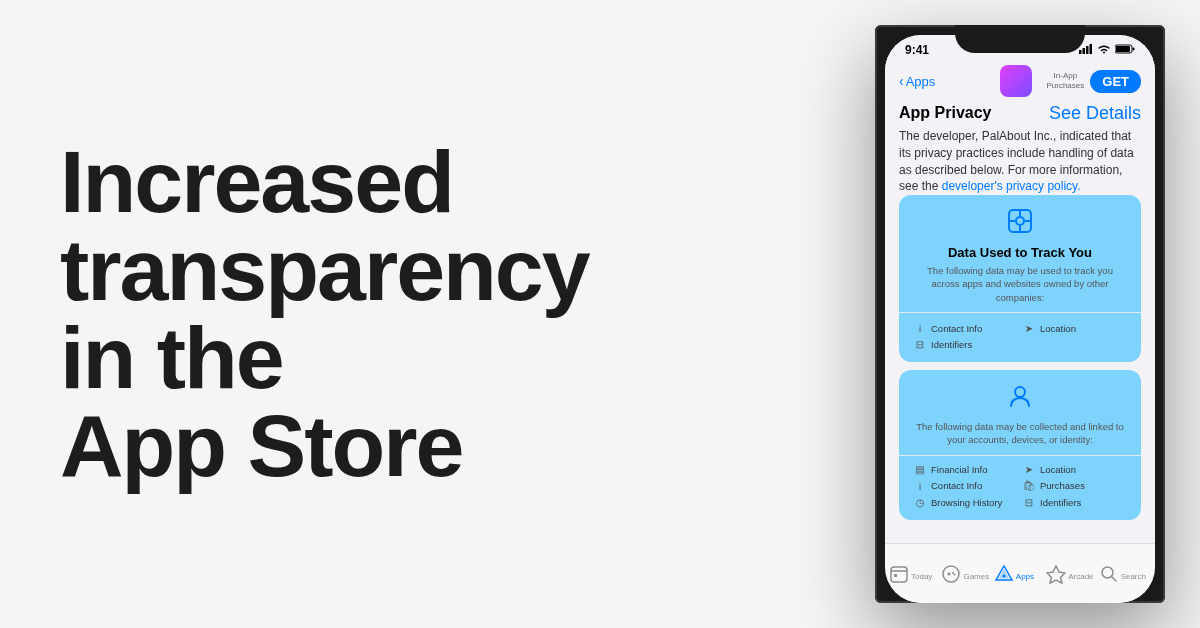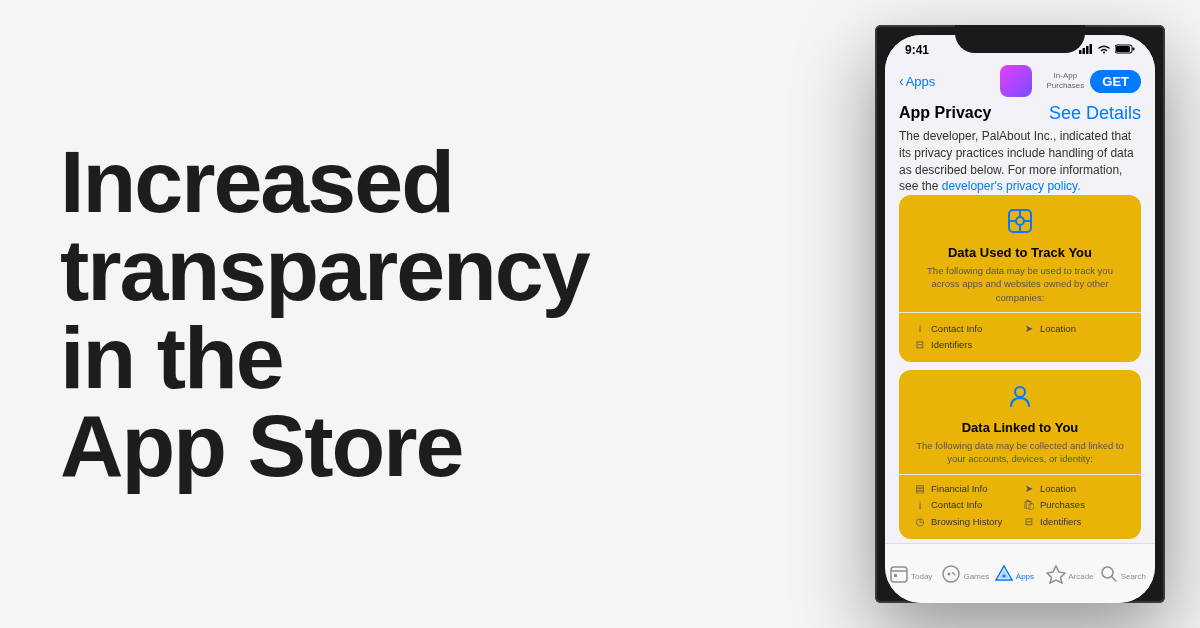--- a/index.html
+++ b/index.html
@@ -183,21 +183,21 @@
       line-height: 1.4;
       margin-bottom: 0;
     }
 
     .privacy-description a {
       color: #007aff;
       text-decoration: none;
     }
 
     .card {
-      background: #eab308;
+      background: #7dd3fc;
       border-radius: 12px;
       padding: 12px 14px;
       margin-bottom: 8px;
     }
 
     .card-icon {
       text-align: center;
       font-size: 22px;
       margin-bottom: 4px;
       color: #007aff;
@@ -386,21 +386,20 @@
           </div>
         </div>
 
         <div class="card">
           <div class="card-icon">
             <svg width="28" height="28" viewBox="0 0 28 28" fill="none">
               <circle cx="14" cy="10" r="5" stroke="#007aff" stroke-width="2"></circle>
               <path d="M5 24 C5 19 9 16 14 16 C19 16 23 19 23 24" stroke="#007aff" stroke-width="2" stroke-linecap="round"></path>
             </svg>
           </div>
-          <div class="card-title">Data Linked to You</div>
           <div class="card-desc">The following data may be collected and linked to your accounts, devices, or identity:</div>
           <div class="divider"></div>
           <div class="data-items">
             <div class="data-item">
               <span class="data-item-icon">▤</span>
               <span>Financial Info</span>
             </div>
             <div class="data-item">
               <span class="data-item-icon">➤</span>
               <span>Location</span>

